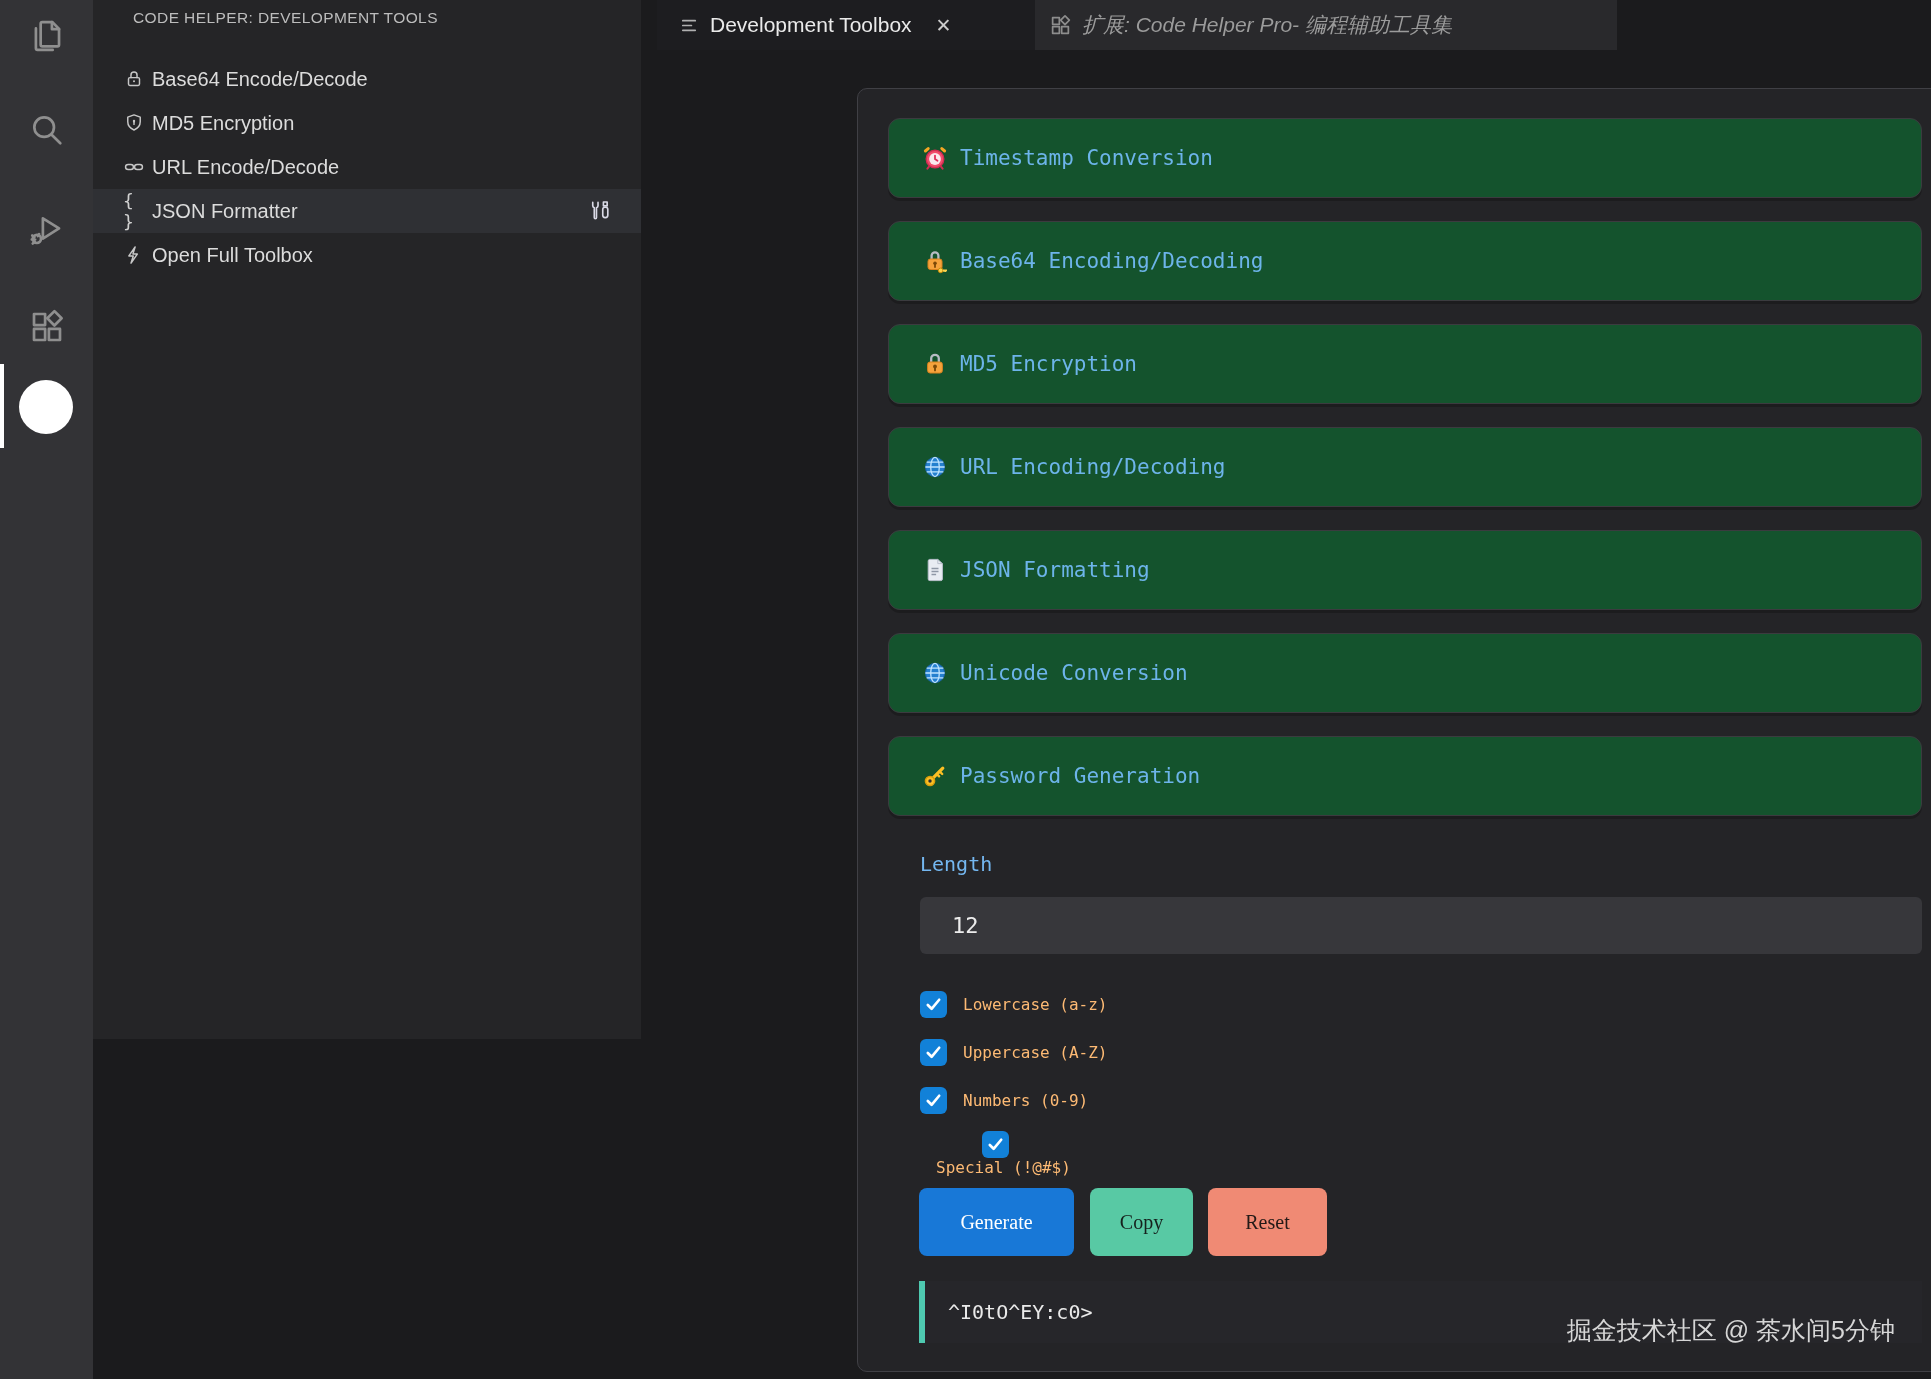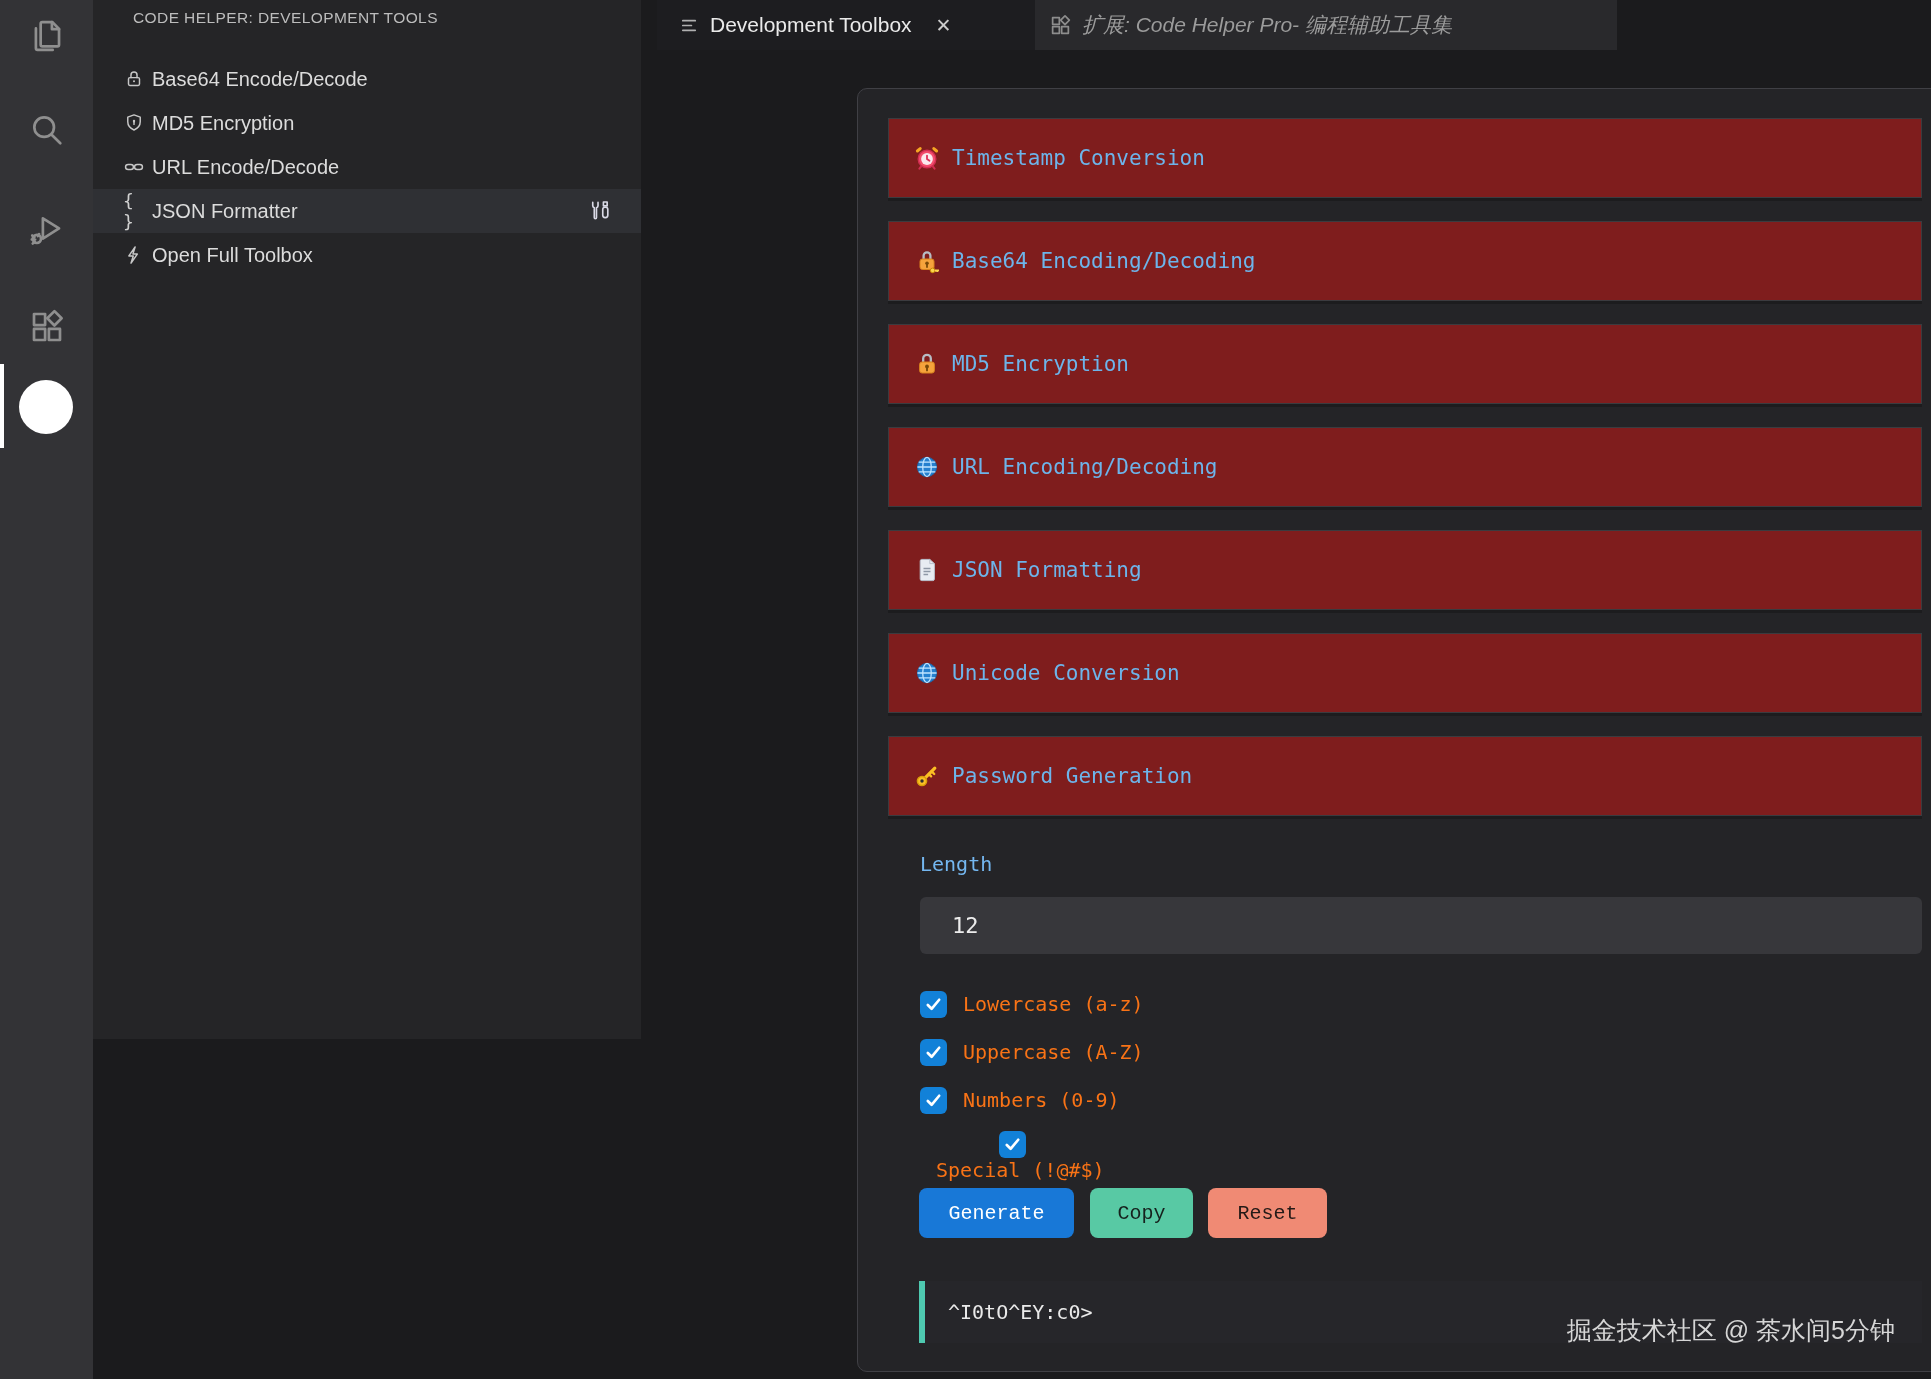--- a/index.html
+++ b/index.html
@@ -30,35 +30,35 @@
   .tab-active{left:16px;width:381px;background:#1d1d20;padding-left:22px;color:#eaeaea;}
   .tab-inactive{left:394px;width:582px;background:#29292c;padding-left:14px;color:#9b9b9b;font-style:italic;}
   .tab-label{font-size:21px;margin:0 10px;white-space:nowrap;overflow:hidden;}
   .tab-icon svg{stroke:#b0b0b0;fill:none;stroke-width:1.8;stroke-linecap:round;stroke-linejoin:round;}
   .tab-inactive .tab-icon svg{stroke:#8d8d8d;}
   .tab-close{font-size:19px;color:#cccccc;margin-left:14px;font-style:normal;}
   
   .panel{position:absolute;left:857px;top:88px;width:1200px;height:1284px;background:#242427;
          border:1px solid #404045;border-radius:10px;box-sizing:border-box;}
   .cards{position:absolute;left:888px;top:118px;width:1034px;}
-  .card{height:80px;margin-bottom:23px;background:#7f1d1d;border:1px solid #3b3b3f;border-radius:0;
-        box-sizing:border-box;display:flex;align-items:center;padding-left:24px;cursor:pointer;
+  .card{height:80px;margin-bottom:23px;background:#14532d;border:1px solid #3b3b3f;border-radius:12px;
+        box-sizing:border-box;display:flex;align-items:center;padding-left:32px;cursor:pointer;
         box-shadow:0 3px 0 rgba(0,0,0,.22);}
   .card-icon{width:28px;height:28px;margin-right:11px;flex:0 0 auto;}
   .card-label{font-family:"DejaVu Sans Mono",monospace;font-size:21px;color:#6db4ea;}
   
   .pw-label{position:absolute;left:920px;top:852px;font-family:"DejaVu Sans Mono",monospace;font-size:20px;color:#74b7f0;}
   .pw-input{position:absolute;left:920px;top:897px;width:1002px;height:57px;background:#37373b;border:none;
             border-radius:6px;box-sizing:border-box;padding-left:32px;color:#ececec;
             font-family:"DejaVu Sans Mono",monospace;font-size:22px;outline:none;}
   .chk-row{position:absolute;left:920px;height:34px;display:flex;align-items:center;cursor:pointer;}
   .chk-box{width:27px;height:27px;border-radius:6px;background:#1281d8;display:flex;align-items:center;justify-content:center;flex:0 0 auto;}
-  .chk-label{margin-left:16px;font-family:"DejaVu Sans Mono",monospace;font-size:20px;color:#f97316;}
-  .btn{position:absolute;top:1188px;height:50px;border:none;border-radius:8px;cursor:pointer;
-       font-family:Liberation Mono, monospace;font-size:20px;}
+  .chk-label{margin-left:16px;font-family:"DejaVu Sans Mono",monospace;font-size:16px;color:#fdba74;}
+  .btn{position:absolute;top:1188px;height:68px;border:none;border-radius:8px;cursor:pointer;
+       font-family:Liberation Serif, serif;font-size:20px;}
   .btn-generate{left:919px;width:155px;background:#1878d7;color:#ffffff;}
   .btn-copy{left:1090px;width:103px;background:#58c9a4;color:#16211d;}
   .btn-reset{left:1208px;width:119px;background:#f08a74;color:#241a17;}
   .pw-output{position:absolute;left:919px;top:1281px;width:1003px;height:62px;border-left:6px solid #4ec9b0;
              background:#26262a;display:flex;align-items:center;padding-left:23px;box-sizing:border-box;
              font-family:"DejaVu Sans Mono",monospace;font-size:20px;color:#eaeaea;}
   .watermark{position:absolute;right:36px;top:1314px;font-size:25px;color:#d6d6d6;}
   .bottom-strip{position:absolute;left:641px;top:1372px;right:0;height:7px;background:#1b1b1d;}
 </style>
 </head>

